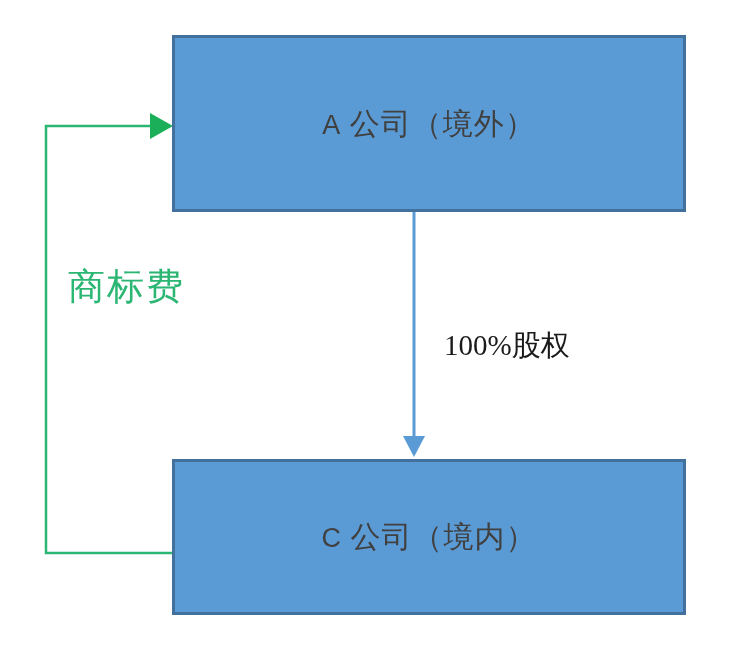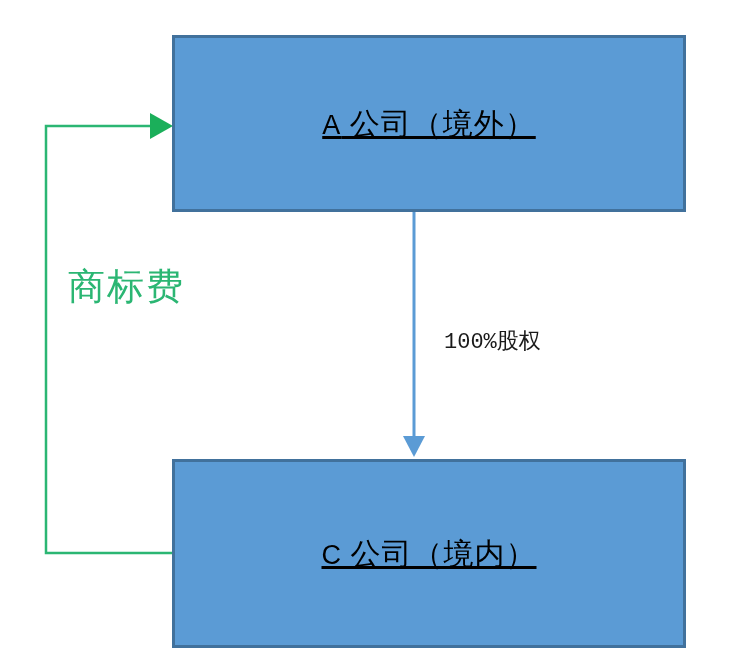--- a/index.html
+++ b/index.html
@@ -34,31 +34,30 @@
   #box-parent {
     left: 172px;
     top: 35px;
     width: 514px;
     height: 177px;
   }
   #box-sub {
     left: 172px;
     top: 459px;
     width: 514px;
-    height: 189px;
+    height: 156px;
     justify-content: center;
   }
   .node-label {
-    color: #000000;
+    color: #404040;
     font-size: 30px;
     line-height: 1.2;
     letter-spacing: 1px;
     white-space: nowrap;
     font-family: "Liberation Serif", "DejaVu Serif", serif;
-    text-decoration: underline;
   }
   .node-label .latin {
     font-family: "Liberation Sans", "DejaVu Sans", sans-serif;
     font-size: 27px;
   }
 
   
   #connectors {
     position: absolute;
     left: 0;
@@ -70,23 +69,22 @@
 
   
   .edge-label {
     position: absolute;
     white-space: nowrap;
     font-family: "Liberation Serif", "DejaVu Serif", serif;
   }
   #label-equity {
     left: 444px;
     top: 326px;
-    font-size: 22px;
+    font-size: 29px;
     color: #1a1a1a;
-    font-family: Liberation Mono, monospace;
   }
   #label-fee {
     left: 68px;
     top: 262px;
     font-size: 37px;
     color: #2BB673;
     letter-spacing: 2px;
   }
 </style>
 </head>

